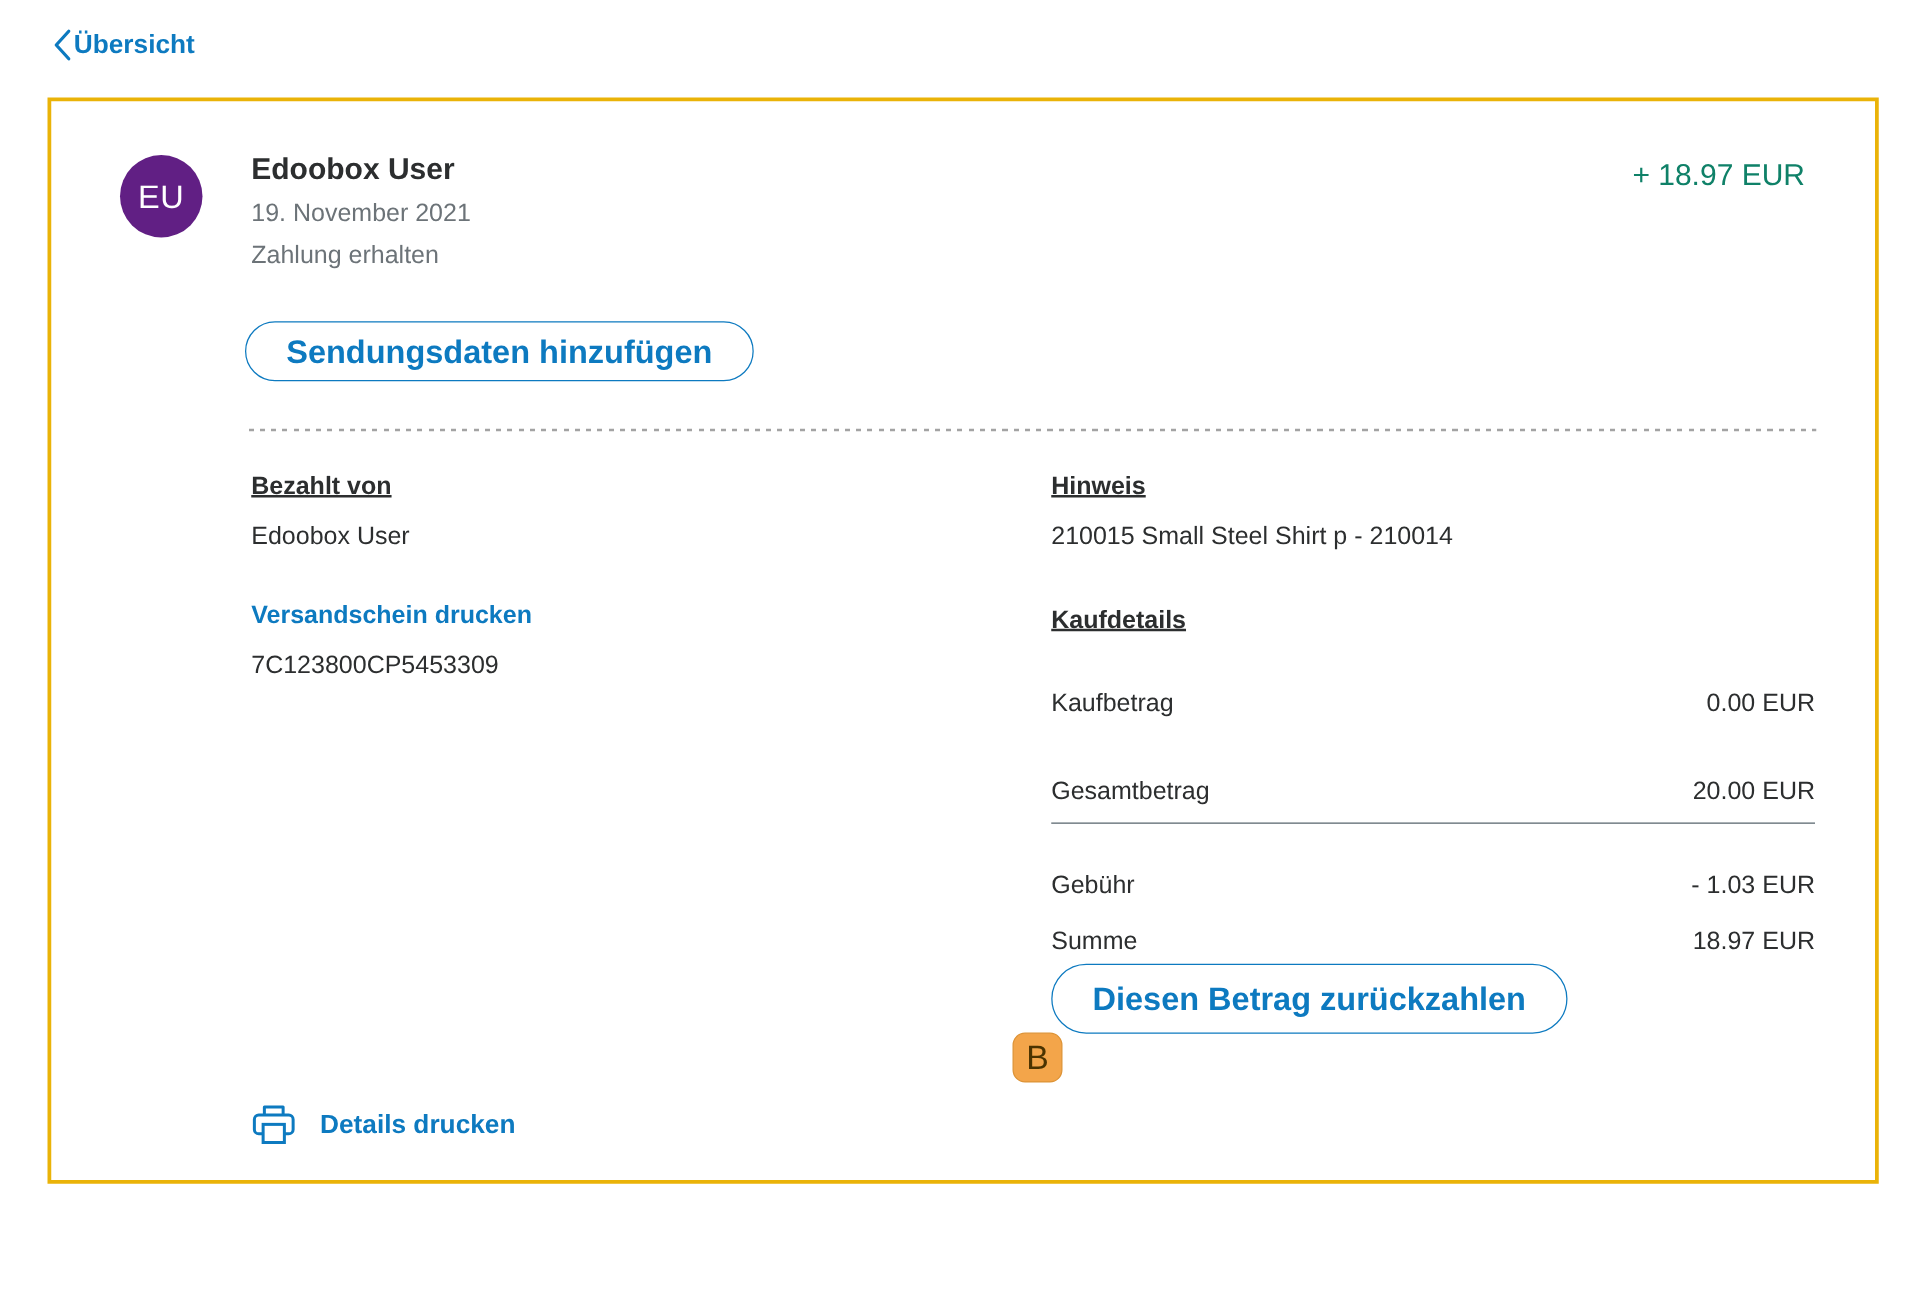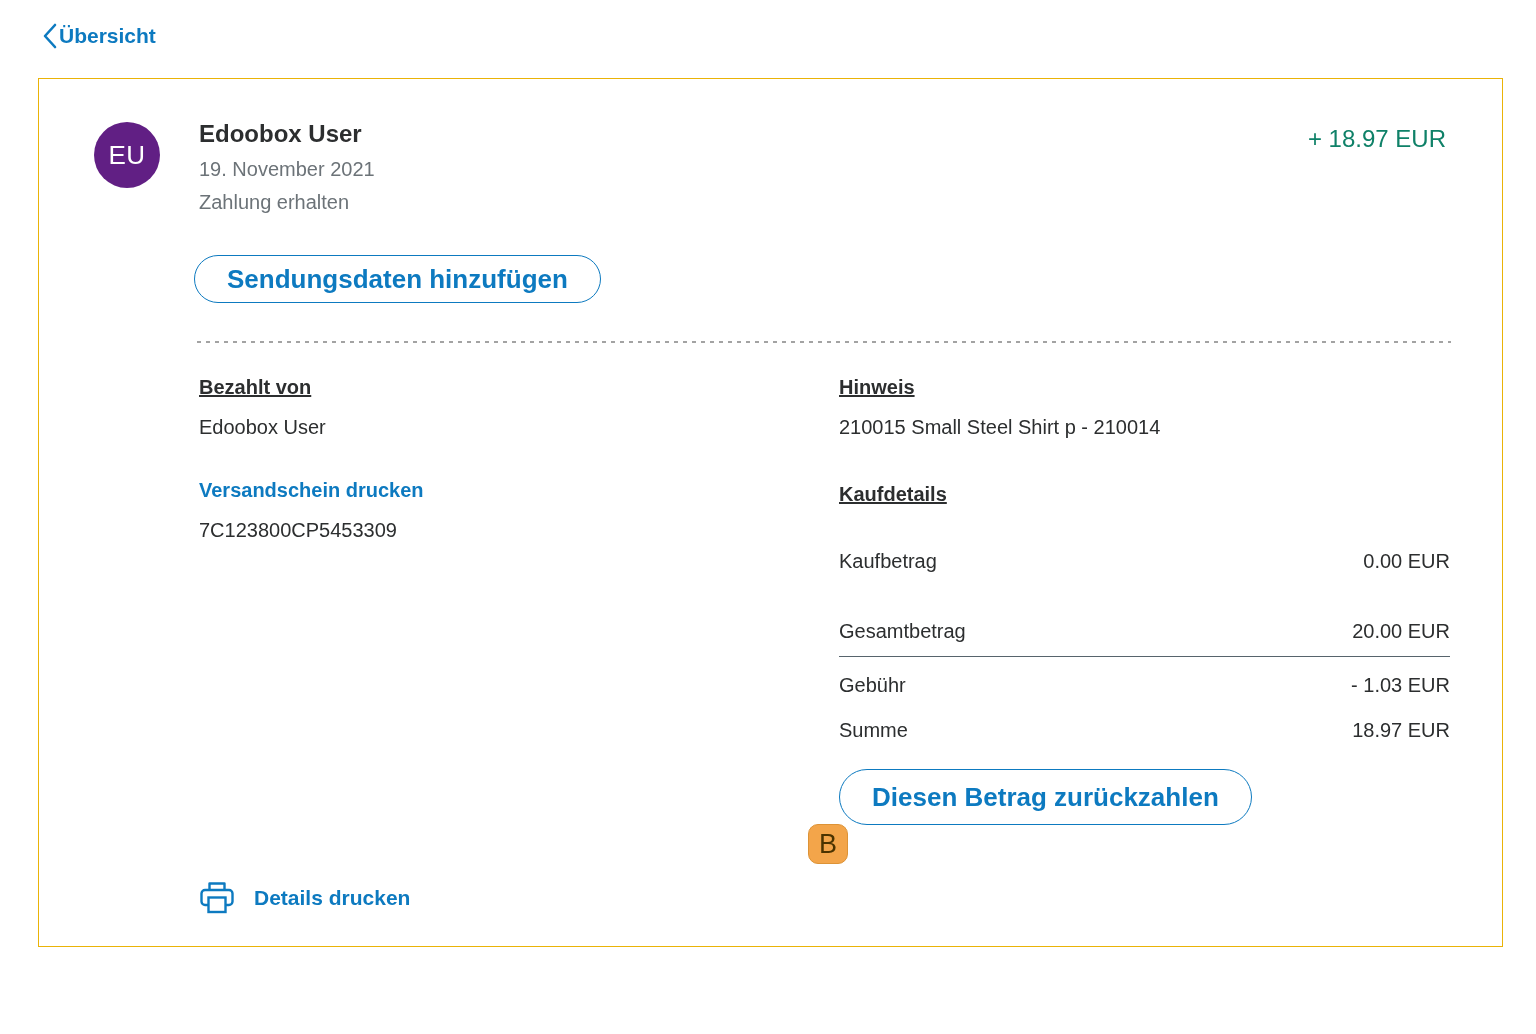--- a/index.html
+++ b/index.html
@@ -33,21 +33,21 @@
   }
 
   
   .card {
     position: absolute;
     left: 38px;
     top: 78px;
     width: 1465px;
     height: 869px;
     background: #ffffff;
-    border: 1px solid #eab308;
+    border: 3px solid #eab308;
     box-sizing: border-box;
   }
 
   
   .avatar {
     position: absolute;
     left: 55px;
     top: 43px;
     width: 66px;
     height: 66px;
@@ -174,21 +174,21 @@
     line-height: 25px;
   }
   .row-kaufbetrag  { margin-top: 42px; }
   .row-gesamt      { margin-top: 45px; }
   .solid-divider {
     margin-top: 12px;
     border: none;
     border-top: 1px solid #57646c;
     height: 0;
   }
-  .row-gebuehr     { margin-top: 16px; }
+  .row-gebuehr     { margin-top: 37px; }
   .row-summe       { margin-top: 20px; }
 
   
   .annotation-badge {
     position: absolute;
     left: 769px;
     top: 745px;
     width: 40px;
     height: 40px;
     background: #f3a54a;

